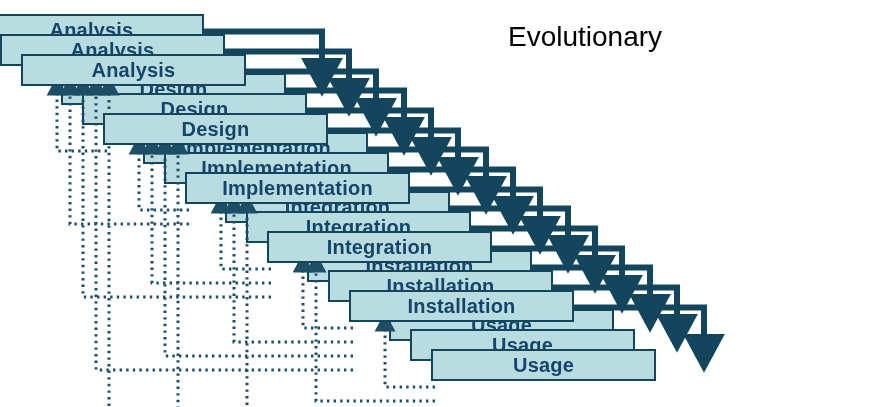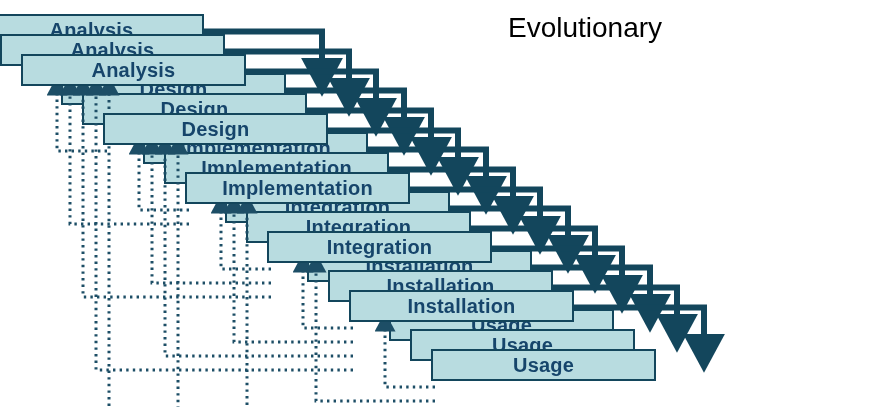--- a/index.html
+++ b/index.html
@@ -27,21 +27,21 @@
     color:#16456b;
     font-weight:bold;
     font-size:20px;
     letter-spacing:0.2px;
     white-space:nowrap;
     line-height:1;
   }
 
   .title-block{
     position:absolute;
-    left:508px;top:13px;
+    left:508px;top:22px;
     width:362px;
   }
   .title-main{
     font-size:28px;
     color:#000000;
     line-height:1.1;
     margin:0 0 2px 0;
     white-space:nowrap;
   }
   .title-sub{

